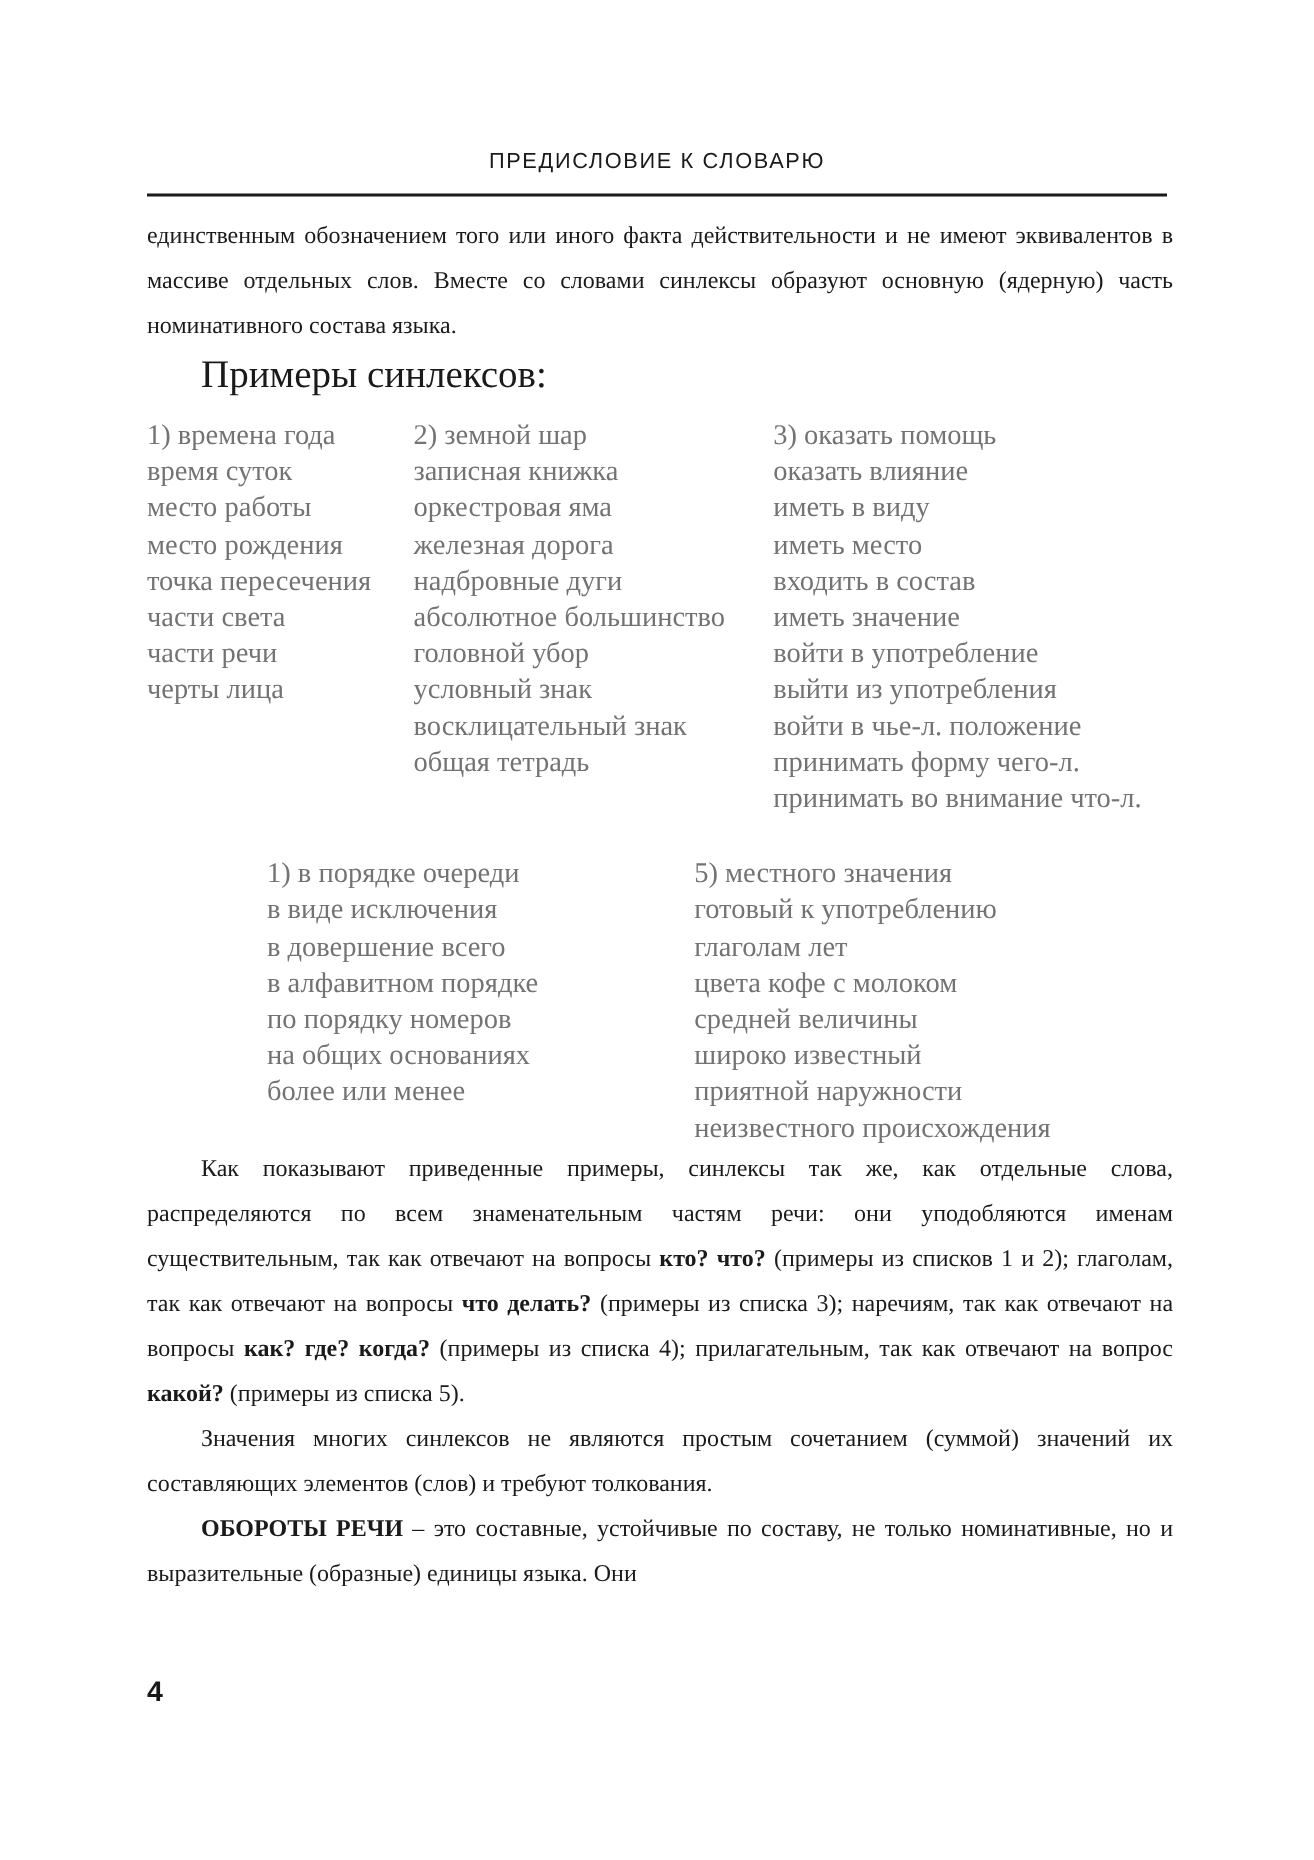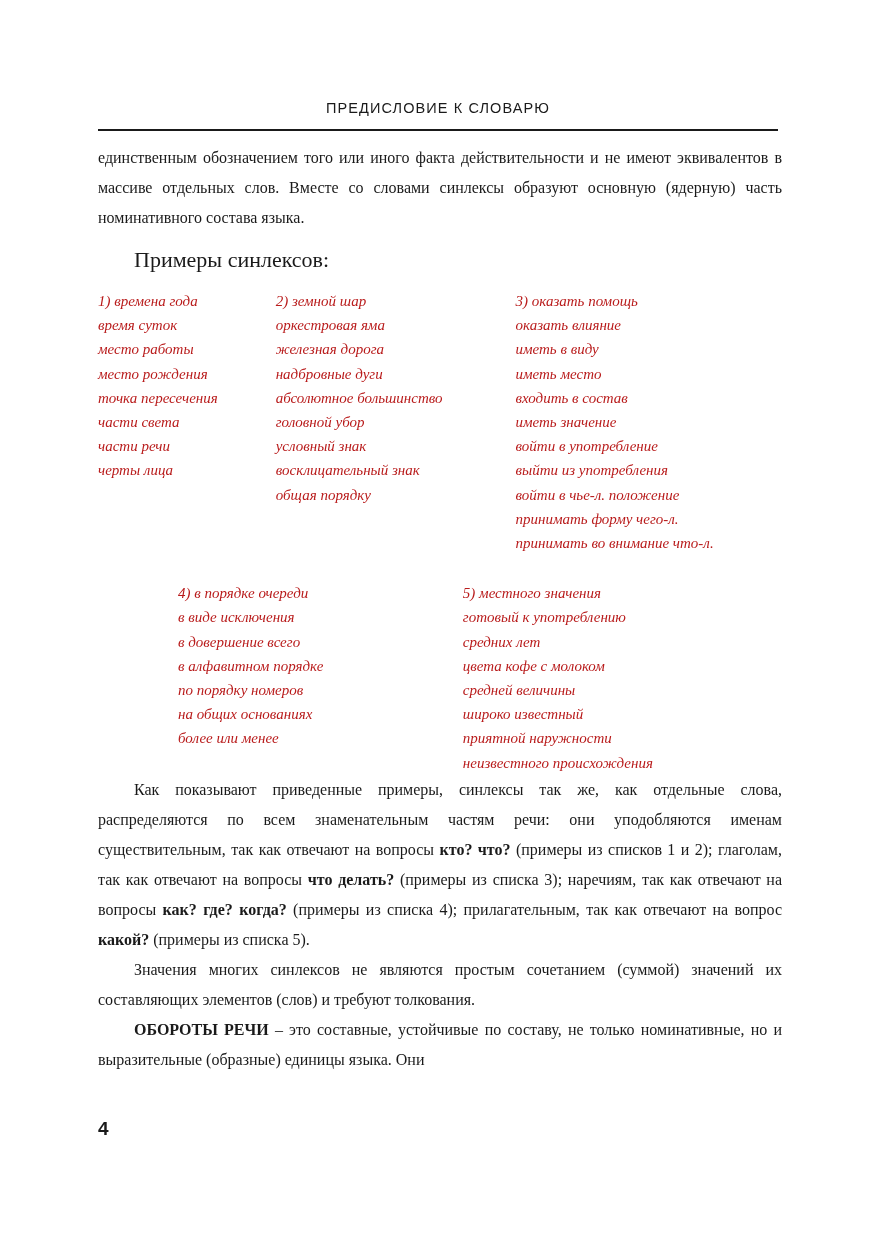--- a/index.html
+++ b/index.html
@@ -54,38 +54,37 @@
     text-align: justify;
     text-justify: inter-word;
   }
   p.body.first {
     text-indent: 0;
   }
   p.body.ind {
     text-indent: 36px;
   }
   .lead-in {
-    margin-top: 12px;
+    margin-top: 2px;
     text-indent: 36px;
-    font-size: 22px;
+    font-size: 26px;
     line-height: 30px;
   }
   .examples-block {
     margin-top: 14px;
     position: relative;
   }
   .ex-row {
     display: flex;
     align-items: flex-start;
   }
   .ex-col {
-    font-style: italic;
-    font-size: 15px;
+    font-size: 19px;
     line-height: 24.2px;
-    color: #b91c1c;
+    color: #737373;
     white-space: nowrap;
   }
   .ex-col .item {
     display: block;
   }
   .row1 .c1 { width: 200px; }
   .row1 .c2 { width: 270px; }
   .row1 .c3 { width: 300px; }
   .row2 {
     margin-top: 26px;
@@ -134,58 +133,59 @@
           <span class="item">время суток</span>
           <span class="item">место работы</span>
           <span class="item">место рождения</span>
           <span class="item">точка пересечения</span>
           <span class="item">части света</span>
           <span class="item">части речи</span>
           <span class="item">черты лица</span>
         </div>
         <div class="ex-col c2">
           <span class="item">2) земной шар</span>
+          <span class="item">записная книжка</span>
           <span class="item">оркестровая яма</span>
           <span class="item">железная дорога</span>
           <span class="item">надбровные дуги</span>
           <span class="item">абсолютное большинство</span>
           <span class="item">головной убор</span>
           <span class="item">условный знак</span>
           <span class="item">восклицательный знак</span>
-          <span class="item">общая порядку</span>
+          <span class="item">общая тетрадь</span>
         </div>
         <div class="ex-col c3">
           <span class="item">3) оказать помощь</span>
           <span class="item">оказать влияние</span>
           <span class="item">иметь в виду</span>
           <span class="item">иметь место</span>
           <span class="item">входить в состав</span>
           <span class="item">иметь значение</span>
           <span class="item">войти в употребление</span>
           <span class="item">выйти из употребления</span>
           <span class="item">войти в чье-л. положение</span>
           <span class="item">принимать форму чего-л.</span>
           <span class="item">принимать во внимание что-л.</span>
         </div>
       </div>
 
       <div class="ex-row row2">
         <div class="ex-col c1">
-          <span class="item">4) в порядке очереди</span>
+          <span class="item">1) в порядке очереди</span>
           <span class="item">в виде исключения</span>
           <span class="item">в довершение всего</span>
           <span class="item">в алфавитном порядке</span>
           <span class="item">по порядку номеров</span>
           <span class="item">на общих основаниях</span>
           <span class="item">более или менее</span>
         </div>
         <div class="ex-col c2">
           <span class="item">5) местного значения</span>
           <span class="item">готовый к употреблению</span>
-          <span class="item">средних лет</span>
+          <span class="item">глаголам лет</span>
           <span class="item">цвета кофе с молоком</span>
           <span class="item">средней величины</span>
           <span class="item">широко известный</span>
           <span class="item">приятной наружности</span>
           <span class="item">неизвестного происхождения</span>
         </div>
       </div>
 
     </div>
 

